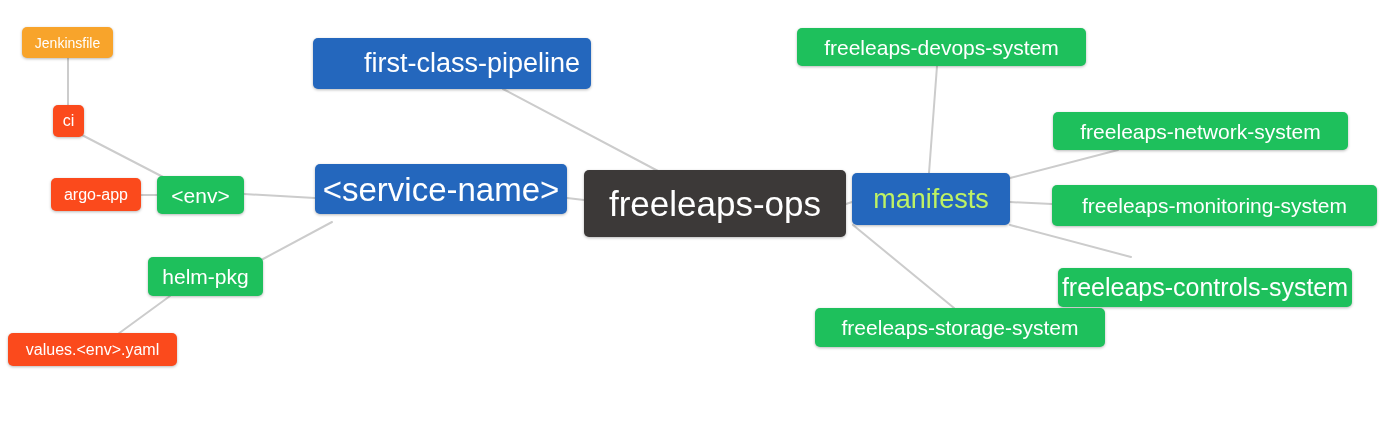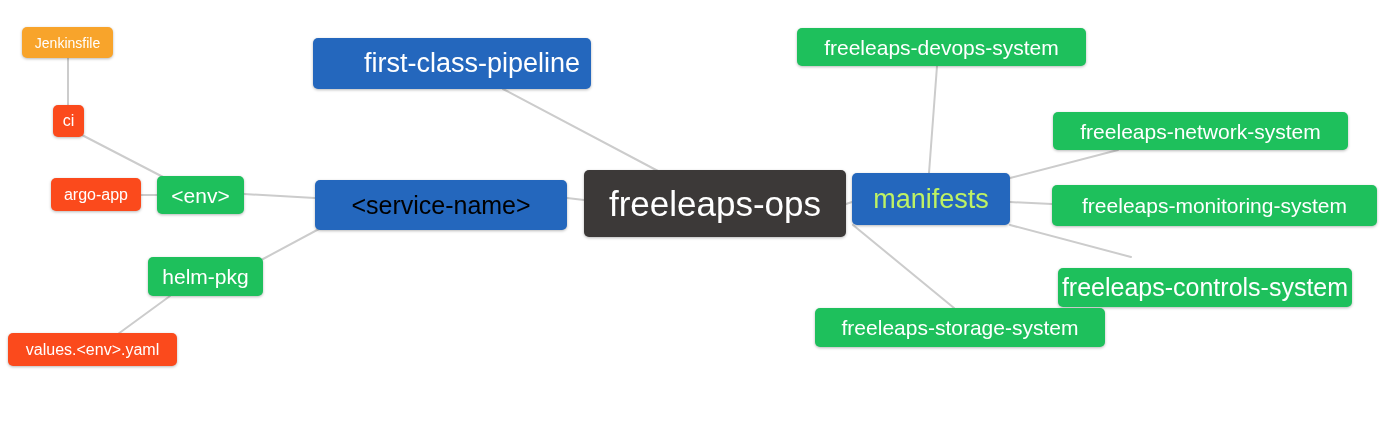--- a/index.html
+++ b/index.html
@@ -60,21 +60,21 @@
       <line x1="853" y1="225" x2="954" y2="308" stroke="#CCCCCC" stroke-width="2" stroke-linecap="round"></line>
     </svg>
 
 <div class="node" style="left: 22px; top: 27px; width: 91px; height: 31px; font-size: 14px; background: rgb(248, 164, 43); color: rgb(255, 255, 255);">Jenkinsfile</div>
     <div class="node" style="left: 53px; top: 105px; width: 31px; height: 32px; font-size: 16px; background: rgb(251, 74, 28); color: rgb(255, 255, 255);">ci</div>
     <div class="node" style="left: 31px; top: 178px; width: 90px; height: 33px; font-size: 16px; background: rgb(251, 74, 28); color: rgb(255, 255, 255); margin-left: 20px;">argo-app</div>
     <div class="node" style="left: 157px; top: 176px; width: 87px; height: 38px; font-size: 21px; background: rgb(30, 192, 92); color: rgb(255, 255, 255);">&lt;env&gt;</div>
     <div class="node" style="left: 148px; top: 257px; width: 115px; height: 39px; font-size: 21px; background: rgb(30, 192, 92); color: rgb(255, 255, 255);">helm-pkg</div>
     <div class="node" style="left: 8px; top: 333px; width: 169px; height: 33px; font-size: 16px; background: rgb(251, 74, 28); color: rgb(255, 255, 255);">values.&lt;env&gt;.yaml</div>
     <div class="node" style="left: 313px; top: 38px; width: 278px; height: 51px; font-size: 27px; background: rgb(36, 103, 189); color: #ffffff; padding-left: 40px;">first-class-pipeline</div>
-    <div class="node" style="left: 315px; top: 180px; width: 252px; height: 50px; font-size: 25px; background: rgb(36, 103, 189); color: #000000;">&lt;service-name&gt;</div>
+    <div class="node" style="left: 315px; top: 164px; width: 252px; height: 50px; font-size: 33px; background: rgb(36, 103, 189); color: #ffffff;">&lt;service-name&gt;</div>
     <div class="node" style="left: 584px; top: 170px; width: 262px; height: 67px; font-size: 35px; background: rgb(60, 57, 56); color: rgb(255, 255, 255);">freeleaps-ops</div>
     <div class="node" style="left: 852px; top: 173px; width: 158px; height: 52px; font-size: 27px; background: rgb(36, 103, 189); color: #bef264;">manifests</div>
     <div class="node" style="left: 797px; top: 28px; width: 289px; height: 38px; font-size: 21px; background: rgb(30, 192, 92); color: rgb(255, 255, 255);">freeleaps-devops-system</div>
     <div class="node" style="left: 1053px; top: 112px; width: 295px; height: 38px; font-size: 21px; background: rgb(30, 192, 92); color: rgb(255, 255, 255);">freeleaps-network-system</div>
     <div class="node" style="left: 1052px; top: 185px; width: 325px; height: 41px; font-size: 21px; background: rgb(30, 192, 92); color: rgb(255, 255, 255);">freeleaps-monitoring-system</div>
     <div class="node" style="left: 1058px; top: 268px; width: 294px; height: 39px; font-size: 25px; background: rgb(30, 192, 92); color: rgb(255, 255, 255);">freeleaps-controls-system</div>
     <div class="node" style="left: 815px; top: 308px; width: 290px; height: 39px; font-size: 21px; background: rgb(30, 192, 92); color: rgb(255, 255, 255);">freeleaps-storage-system</div>
   </div>
 
 </body></html>

